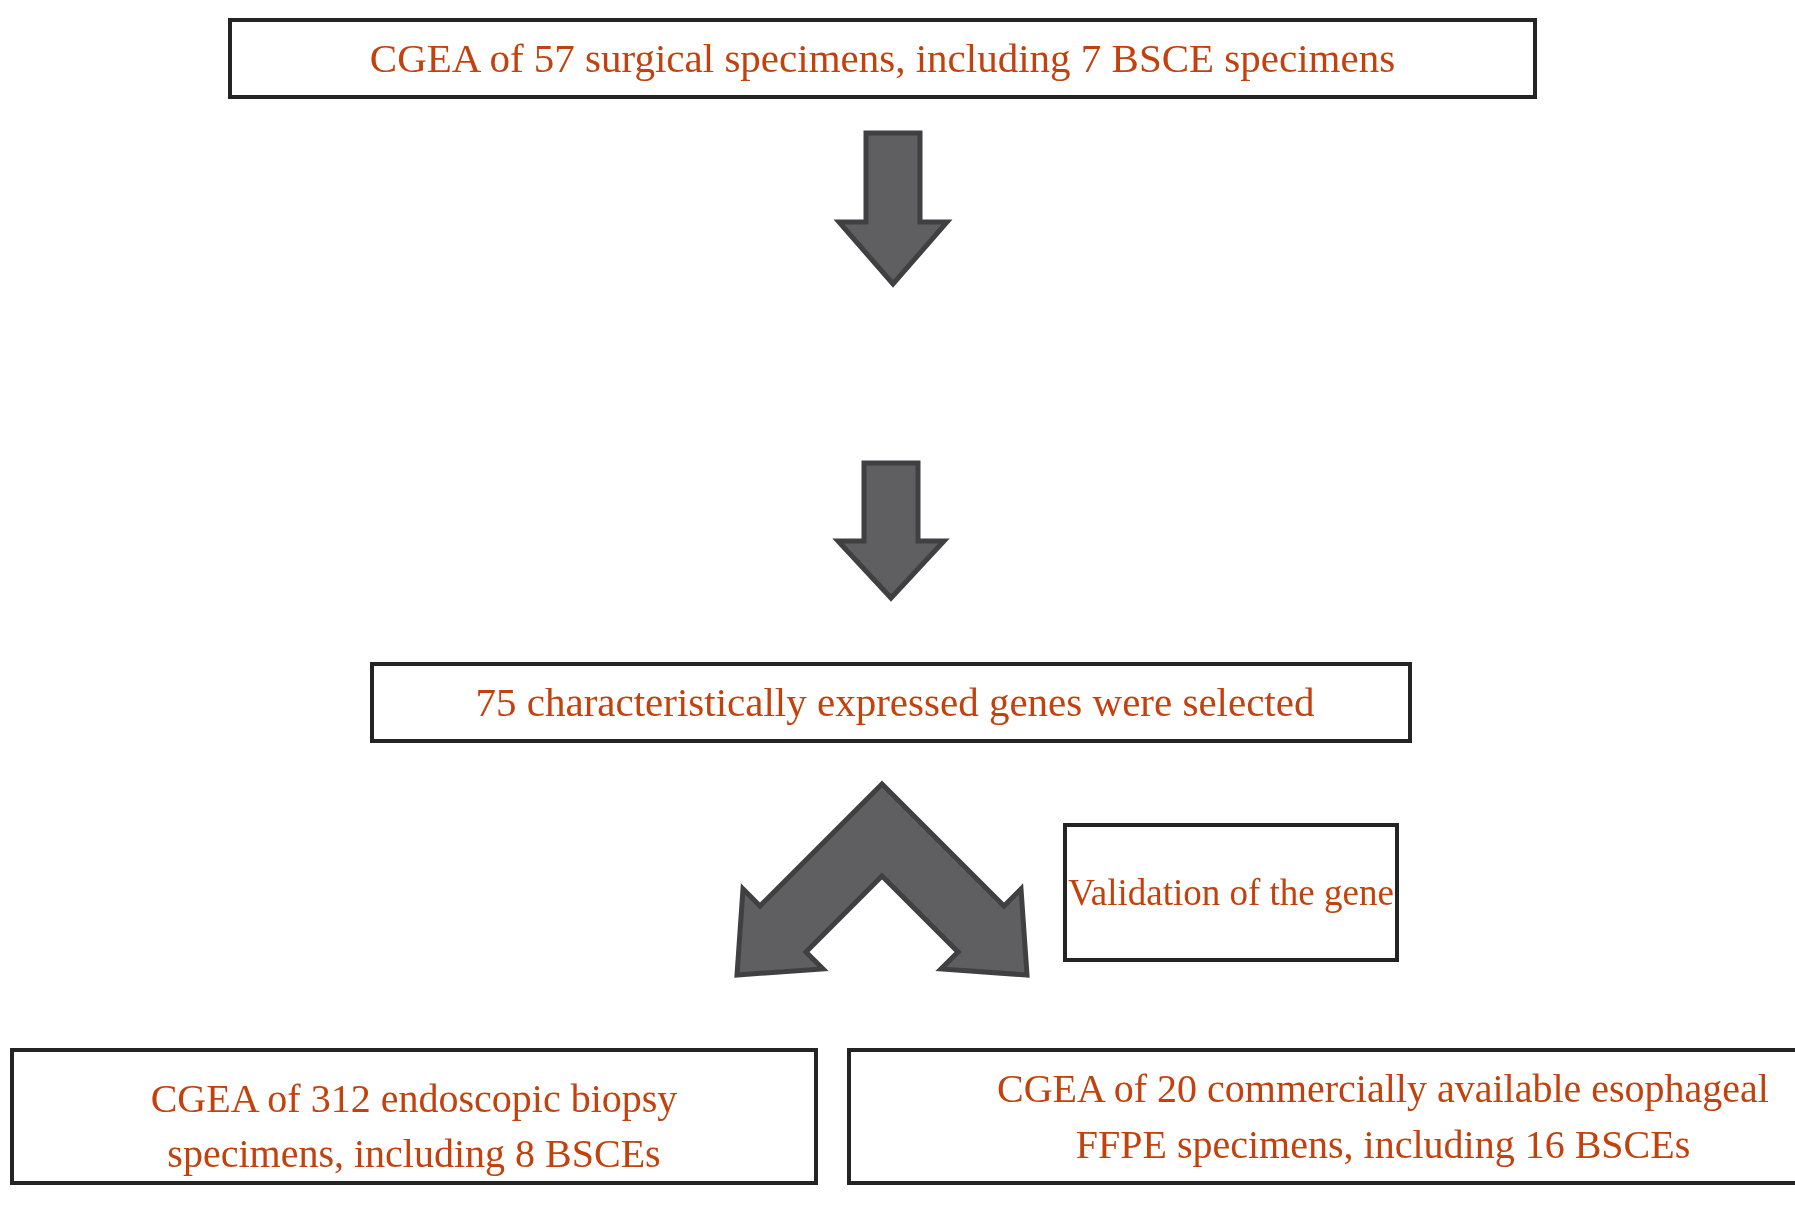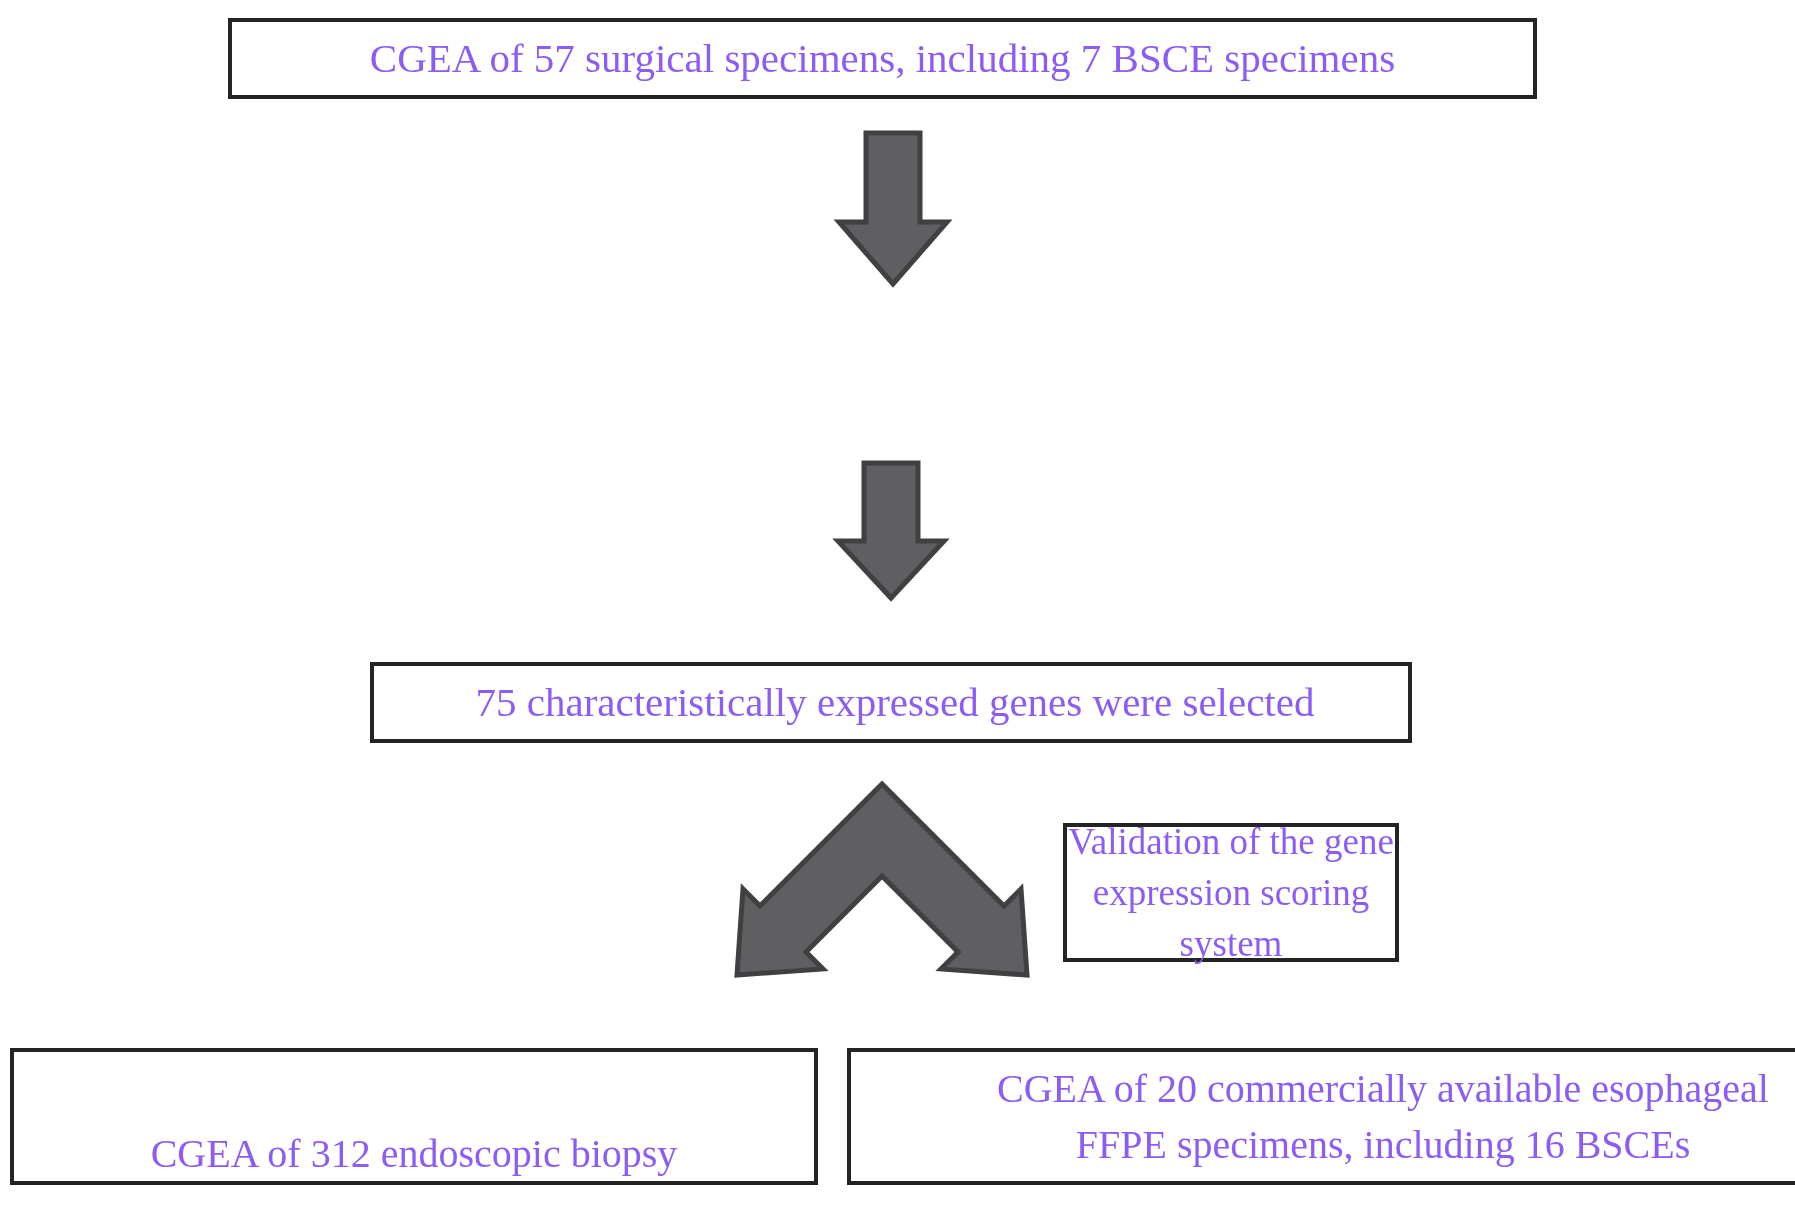--- a/index.html
+++ b/index.html
@@ -1,21 +1,21 @@
 <!DOCTYPE html>
 <html><head>
 <meta charset="utf-8">
 <style>
   html,body{margin:0;padding:0;background:#ffffff;}
   #stage{
     position:relative;
     width:1795px;height:1208px;
     background:#ffffff;
     font-family:"Liberation Serif","DejaVu Serif",serif;
-    color:#8b5cf6;
+    color:#c2410c;
     overflow:hidden;
   }
   .node{
     position:absolute;
     border:4px solid #242424;
     background:#ffffff;
     display:flex;
     flex-direction:column;
     align-items:center;
     justify-content:center;
@@ -53,25 +53,25 @@
     <span class="ln">CGEA of 57 surgical specimens, including 7 BSCE specimens</span>
   </div>
 
 
   <div class="node" id="box-expressed">
     <span class="ln">75 characteristically expressed genes were selected</span>
   </div>
 
   <div class="node" id="box-validation">
     <span class="ln">Validation of the gene</span>
-    <span class="ln">expression scoring system</span>
   </div>
 
   <div class="node" id="box-biopsy">
     <span class="ln">CGEA of 312 endoscopic biopsy</span>
+    <span class="ln">specimens, including 8 BSCEs</span>
   </div>
 
   <div class="node" id="box-ffpe">
     <span class="ln">CGEA of 20 commercially available esophageal</span>
     <span class="ln">FFPE specimens, including 16 BSCEs</span>
   </div>
 
 </div>
 
 </body></html>

